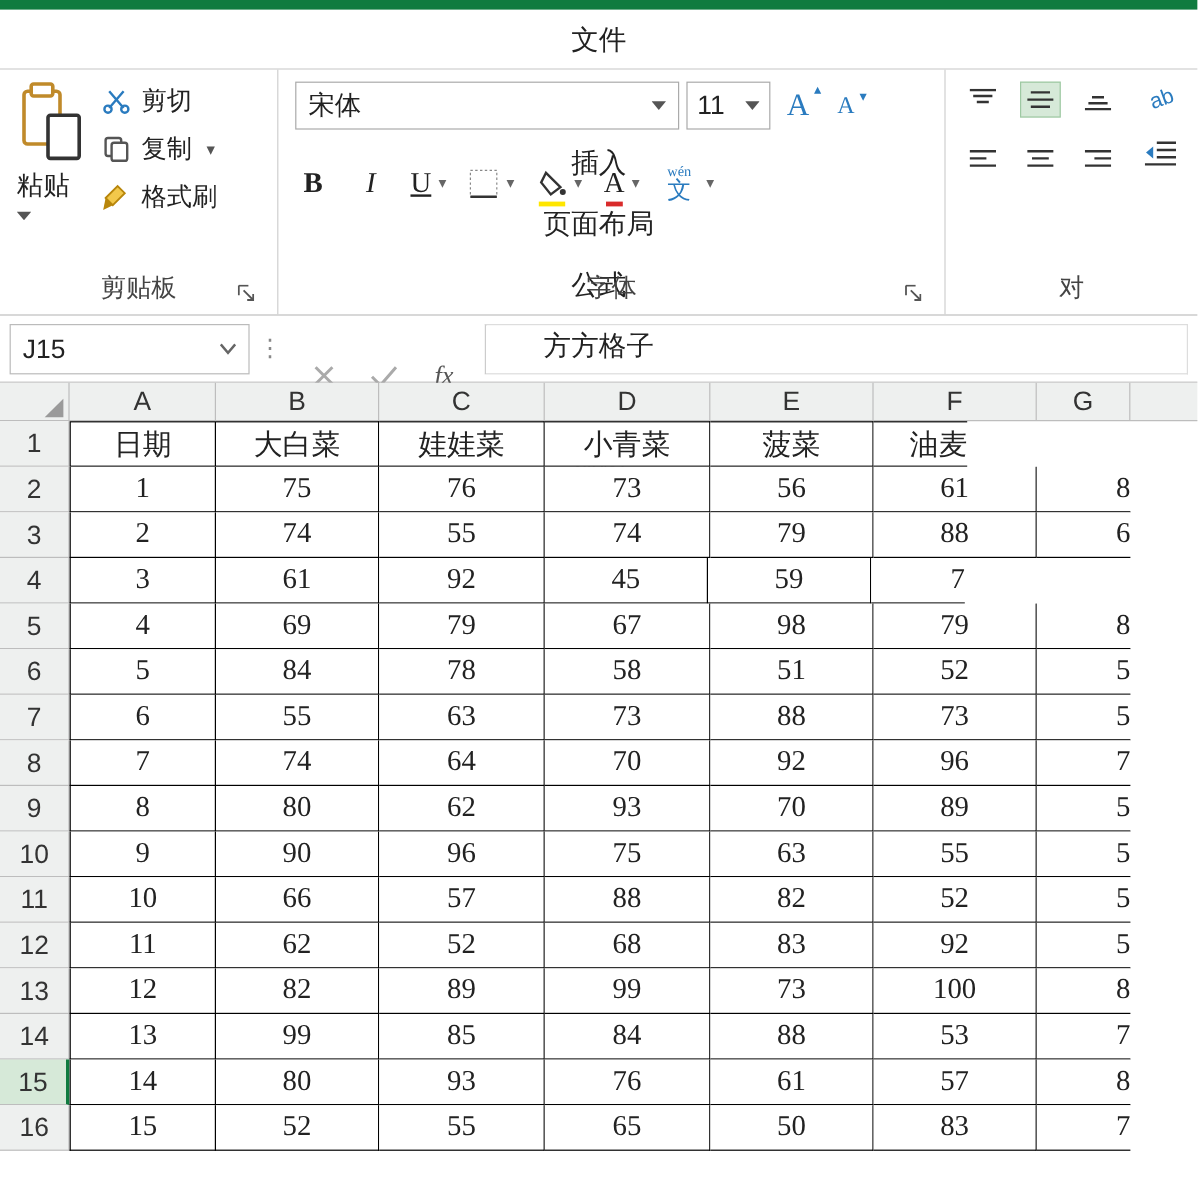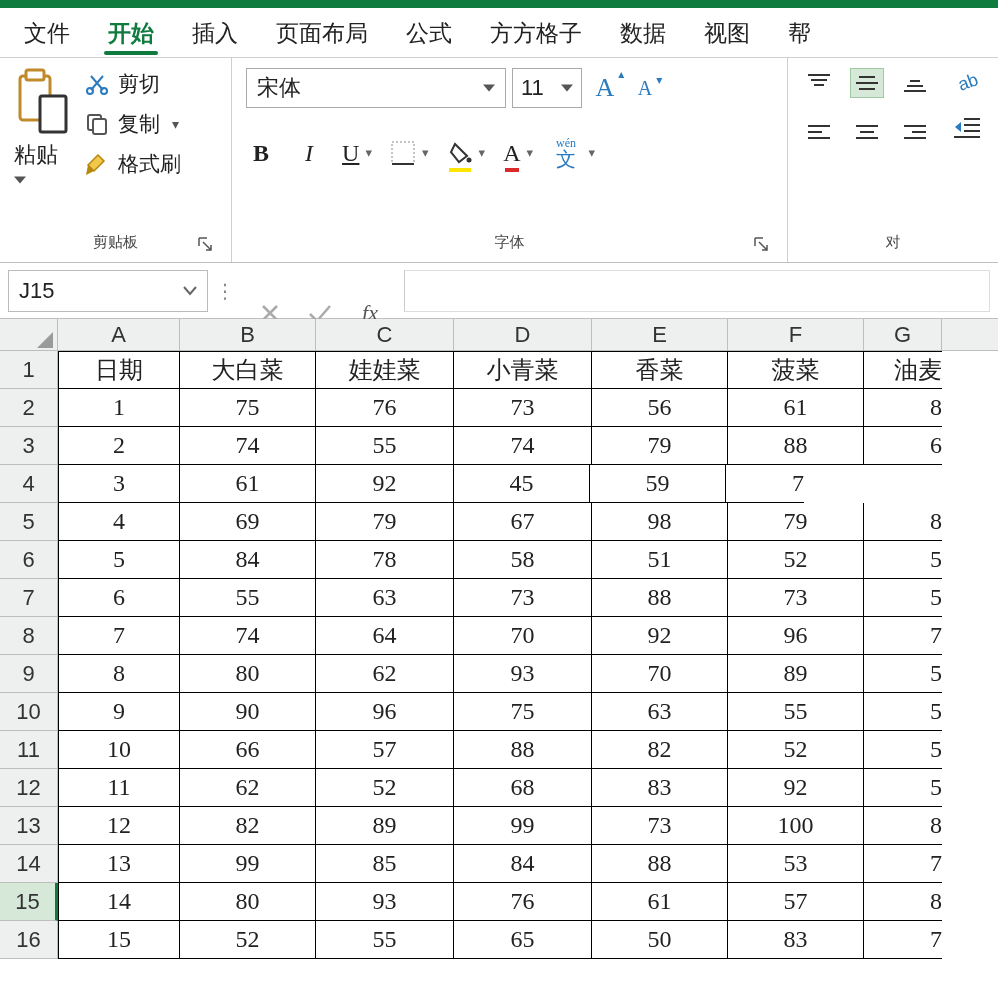--- a/index.html
+++ b/index.html
@@ -1,39 +1,39 @@
 <!DOCTYPE html>
 <html><head>
 <meta charset="utf-8">
 <style>
 * { box-sizing: border-box; margin: 0; padding: 0; }
 html, body { width: 998px; height: 990px; overflow: hidden; font-family: "Microsoft YaHei", "SimSun", sans-serif; background: #fff; color: #222; }
 .titlebar { height: 8px; background: #0f7b3f; }
 
-.menubar { display: flex; align-items: center; height: 50px; padding: 0 6px; border-bottom: 1px solid #d0d0d0; gap: 2px; }
+.menubar { display: flex; align-items: center; height: 50px; padding: 0 6px; border-bottom: 1px solid #d0d0d0; gap: 2px; flex-direction: column; }
 .menuitem { padding: 10px 18px 8px; font-size: 23px; color: #222; cursor: pointer; position: relative; }
 .menuitem.active { color: #0f7b3f; font-weight: 600; }
 .menuitem.active::after { content:""; position:absolute; left:14px; right:14px; bottom:2px; height:4px; background:#0f7b3f; border-radius:2px; }
 
 .ribbon { display:flex; height:205px; border-bottom:1px solid #bfbfbf; }
 .group { border-right:1px solid #cfcfcf; padding:10px 14px 4px; display:flex; flex-direction:column; justify-content:space-between; position:relative; }
 .group-body { display:flex; align-items:flex-start; gap:10px; flex:1; }
-.group-footer { display:flex; justify-content:center; align-items:center; font-size:15px; color:#444; position:relative; height:32px; }
+.group-footer { display:flex; justify-content:center; align-items:flex-start; font-size:21px; color:#444; position:relative; height:32px; }
 .launcher { position:absolute; right:2px; bottom:4px; width:20px; height:20px; display:flex; align-items:center; justify-content:center; color:#555; cursor:pointer; }
 .launcher svg { width:14px; height:14px; }
 .stackcol { display:flex; flex-direction:column; gap:8px; }
 .smallbtn { display:flex; align-items:center; gap:8px; font-size:21px; cursor:pointer; padding:2px 4px; }
 .smallbtn .dd { font-size:14px; color:#555; margin-left:4px; }
 .iconbox { width:26px; height:26px; display:flex; align-items:center; justify-content:center; }
 .bigpaste { display:flex; flex-direction:column; align-items:flex-start; gap:4px; cursor:pointer; }
 .bigpaste .lbl { font-size:22px; }
 .bigpaste-row { display:flex; align-items:flex-end; gap:2px; }
 
 .fontrow1 { display:flex; gap:6px; align-items:center; margin-bottom:18px; }
-.fontname { width:260px; height:40px; border:1px solid #aaa; display:flex; align-items:center; padding:0 10px; font-size:22px; background:#fff; justify-content:space-between; }
+.fontname { width:320px; height:40px; border:1px solid #aaa; display:flex; align-items:center; padding:0 10px; font-size:22px; background:#fff; justify-content:space-between; }
 .fontsize { width:70px; height:40px; border:1px solid #aaa; display:flex; align-items:center; justify-content:space-between; padding:0 8px; font-size:22px; }
 .fsizebtn { font-size:22px; width:34px; height:34px; display:flex; align-items:center; justify-content:center; cursor:pointer; font-family:"Times New Roman", serif; }
 .fontrow2 { display:flex; gap:18px; align-items:center; }
 .toolbtn { min-width:30px; height:34px; display:flex; align-items:center; justify-content:center; cursor:pointer; font-size:24px; font-family:"Times New Roman", serif; position:relative; }
 .toolbtn .dd { font-size:13px; color:#666; margin-left:6px; }
 .underline-bar { position:absolute; left:2px; right:14px; bottom:-2px; height:4px; }
 
 .aligncol { display:flex; flex-direction:column; gap:20px; }
 .alignrow { display:flex; gap:14px; }
 .alignbtn { width:34px; height:30px; display:flex; align-items:center; justify-content:center; cursor:pointer; }
@@ -322,21 +322,20 @@
         <div class="colhdr wG">G</div>
       </div>
   </div>
   <div class="rows" id="rows">
       <div class="row">
         <div class="rowhdr">1</div>
         <div class="cell wA cellblock">日期</div>
         <div class="cell wB">大白菜</div>
         <div class="cell wC">娃娃菜</div>
         <div class="cell wD">小青菜</div>
-        <div class="cell wE">香菜</div>
         <div class="cell wF">菠菜</div>
         <div class="cell wG" style="border-right: none; justify-content: flex-end; padding-right: 0px;">油麦</div>
       </div>
       <div class="row">
         <div class="rowhdr">2</div>
         <div class="cell wA cellblock">1</div>
         <div class="cell wB">75</div>
         <div class="cell wC">76</div>
         <div class="cell wD">73</div>
         <div class="cell wE">56</div>

